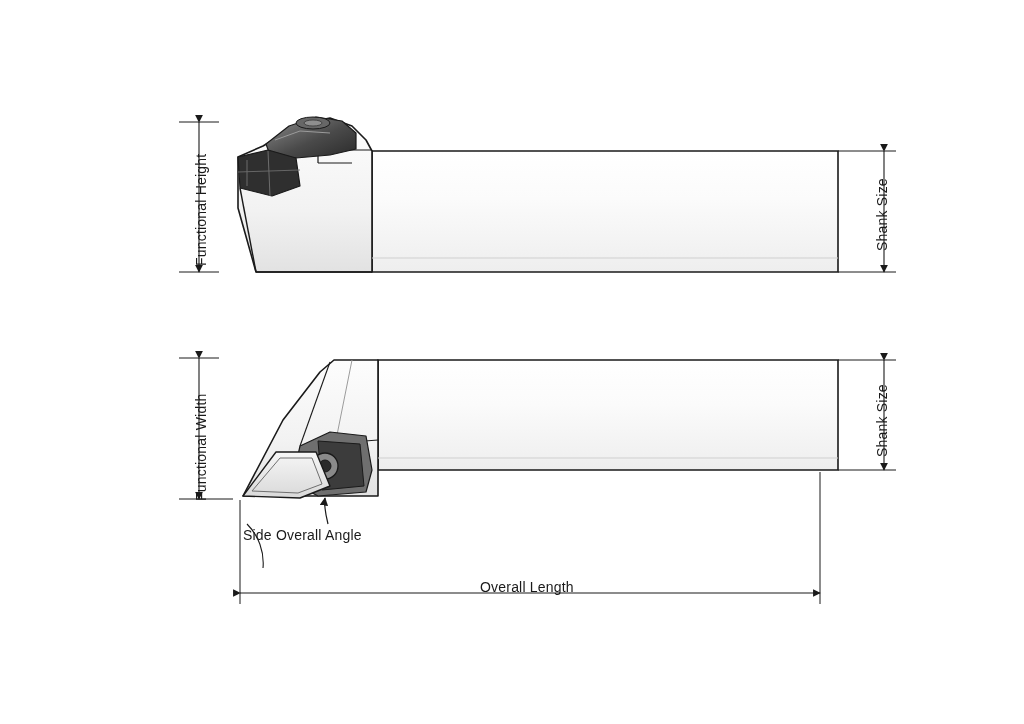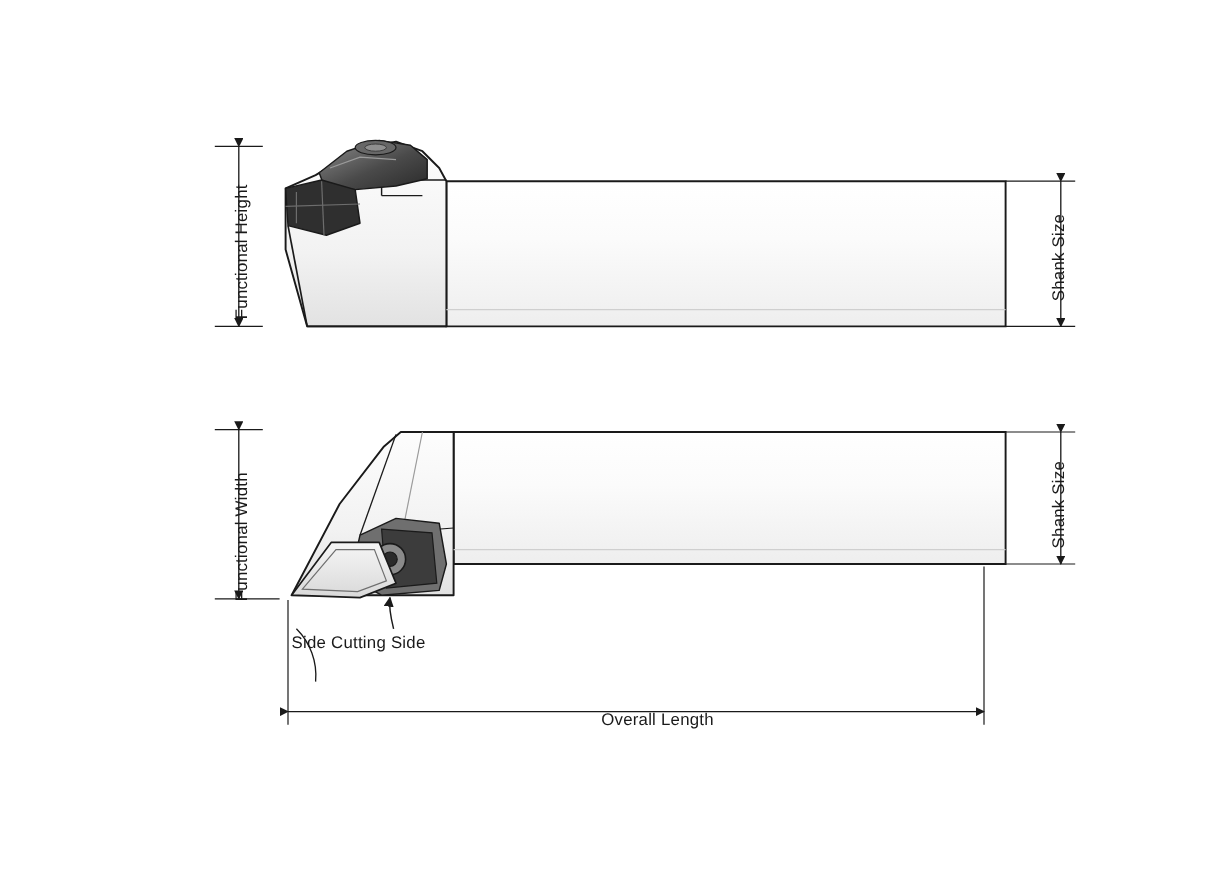--- a/index.html
+++ b/index.html
@@ -36,21 +36,21 @@
   }
   .lbl-vert {
     transform-origin: 0 0;
     transform: rotate(-90deg);
   }
   .lbl-functional-height { left: 193px; top: 266px; }
   .lbl-shank-size-top    { left: 874px; top: 251px; }
   .lbl-functional-width  { left: 193px; top: 501px; }
   .lbl-shank-size-bottom { left: 874px; top: 457px; }
   .lbl-side-cutting      { left: 243px; top: 527px; }
-  .lbl-overall-length    { left: 501px; top: 579px; margin-top: 12px; }
+  .lbl-overall-length    { left: 480px; top: 579px; }
 </style>
 </head>
 <body>
 
 <div id="diagram-root">
 
   <svg class="sheet" viewBox="0 0 1024 724">
     <defs>
       <marker id="arrEnd" viewBox="0 0 10 10" refX="9" refY="5" markerWidth="7" markerHeight="7" orient="auto-start-reverse">
         <path d="M 0 0 L 10 5 L 0 10 z" fill="#1a1a1a"></path>
@@ -165,17 +165,17 @@
   </svg>
 
   <div class="lbl lbl-vert lbl-functional-height">Functional Height</div>
 
   <div class="lbl lbl-vert lbl-shank-size-top">Shank Size</div>
 
   <div class="lbl lbl-vert lbl-functional-width">Functional Width</div>
 
   <div class="lbl lbl-vert lbl-shank-size-bottom">Shank Size</div>
 
-  <div class="lbl lbl-side-cutting">Side Cutting Side</div>
+  <div class="lbl lbl-side-cutting">Side Overall Angle</div>
 
   <div class="lbl lbl-overall-length">Overall Length</div>
 
 </div>
 
 </body></html>

